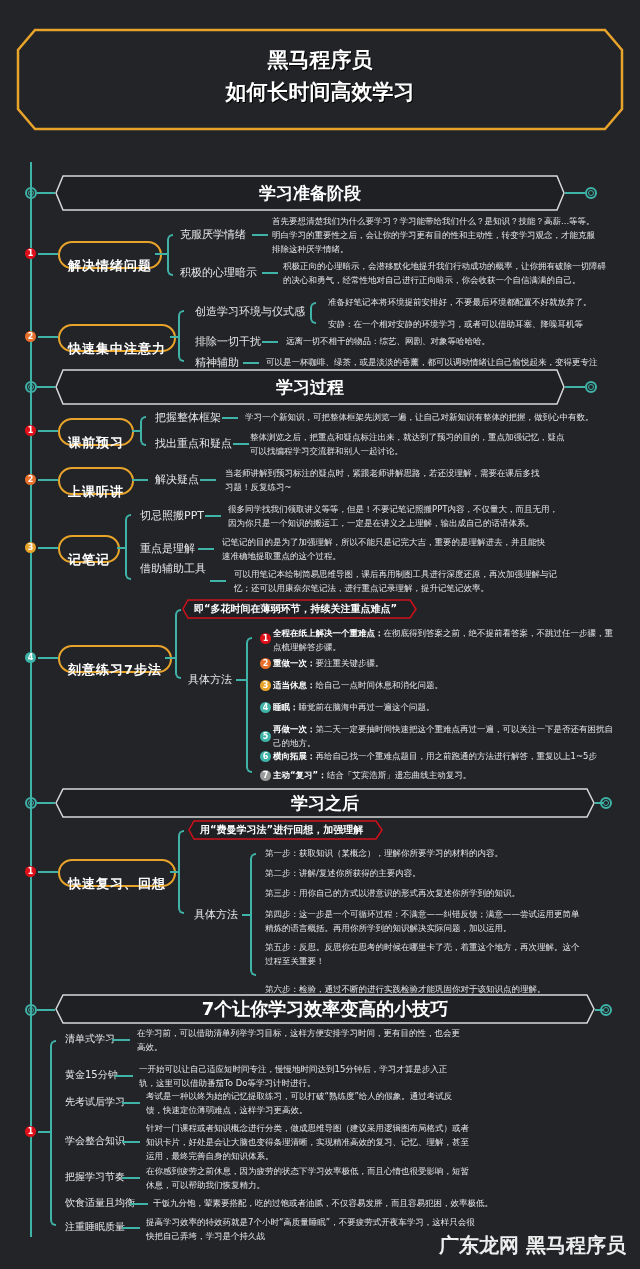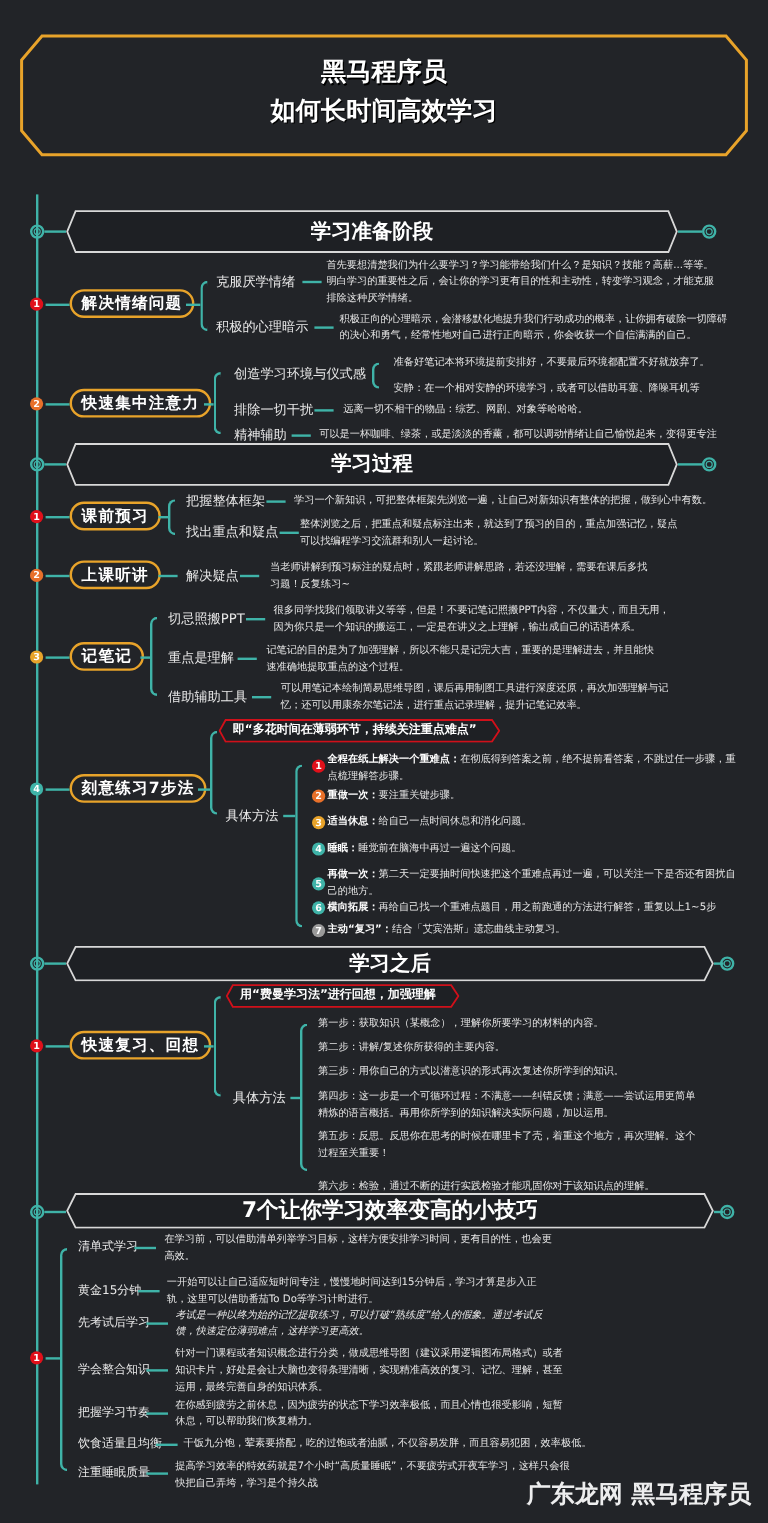--- a/index.html
+++ b/index.html
@@ -18,21 +18,21 @@
   .sec{left:30px;width:580px;height:36px;}
   .sec svg{position:absolute;left:0;top:0;}
   .sec-label{position:absolute;left:30px;right:30px;top:0;line-height:36px;text-align:center;
        font-weight:bold;font-size:17px;color:#fff;}
   .ring{width:12px;height:12px;border:2px solid #3fb3a8;border-radius:50%;box-sizing:border-box;}
   .ring::after{content:"";position:absolute;left:1px;top:1px;width:6px;height:6px;border:1.5px solid #3fb3a8;border-radius:50%;box-sizing:border-box;}
   
   .badge{width:11px;height:11px;border-radius:50%;color:#fff;font-size:8px;line-height:11px;text-align:center;font-weight:bold;}
   
   .pill{border:2px solid #e8a32a;border-radius:14px;height:24px;line-height:22px;box-sizing:border-box;
-        padding:0 8px;font-weight:bold;font-size:13px;color:#fff;background:#222428;white-space:nowrap;letter-spacing:1px;}
+        padding:12px 8px;font-weight:bold;font-size:13px;color:#fff;background:#222428;white-space:nowrap;letter-spacing:1px;}
   
   .l2{font-size:11px;color:#e8e8e8;white-space:nowrap;}
   .txt{font-size:8.5px;line-height:14px;color:#e6e6e6;}
   .txt b{color:#fff;}
   .bracket{border:2px solid #3fb3a8;border-right:none;border-radius:6px 0 0 6px;width:6px;box-sizing:border-box;}
   .callout{height:20px;}
   .callout svg{position:absolute;left:0;top:0;}
   .callout span{position:absolute;left:12px;top:0;line-height:20px;font-size:10px;font-weight:bold;color:#fff;white-space:nowrap;}
   .watermark{right:14px;bottom:10px;font-size:20px;color:#fff;font-weight:bold;opacity:.92;}
 </style>
@@ -125,21 +125,21 @@
 <div class="abs hline" style="left:38px;top:547px;width:20px;"></div>
 <div class="abs pill" style="left:58px;top:535px;">记笔记</div>
 <div class="abs hline" style="left:117px;top:547px;width:8px;"></div>
 <div class="abs bracket" style="left:125px;top:514px;height:66px;"></div>
 <div class="abs l2" style="left:140px;top:508px;">切忌照搬PPT</div>
 <div class="abs hline" style="left:205px;top:515px;width:16px;"></div>
 <div class="abs txt" style="left:228px;top:502px;width:330px;">很多同学找我们领取讲义等等，但是！不要记笔记照搬PPT内容，不仅量大，而且无用，因为你只是一个知识的搬运工，一定是在讲义之上理解，输出成自己的话语体系。</div>
 <div class="abs l2" style="left:140px;top:541px;">重点是理解</div>
 <div class="abs hline" style="left:198px;top:548px;width:16px;"></div>
 <div class="abs txt" style="left:222px;top:535px;width:330px;">记笔记的目的是为了加强理解，所以不能只是记完大吉，重要的是理解进去，并且能快速准确地提取重点的这个过程。</div>
-<div class="abs l2" style="left:140px;top:573px;">借助辅助工具</div>
+<div class="abs l2" style="left:140px;top:561px;">借助辅助工具</div>
 <div class="abs hline" style="left:210px;top:580px;width:16px;"></div>
 <div class="abs txt" style="left:234px;top:567px;width:330px;">可以用笔记本绘制简易思维导图，课后再用制图工具进行深度还原，再次加强理解与记忆；还可以用康奈尔笔记法，进行重点记录理解，提升记笔记效率。</div>
 
 <div class="abs badge" style="left:25px;top:652px;background:#3fb3a8;">4</div>
 <div class="abs hline" style="left:38px;top:657px;width:20px;"></div>
 <div class="abs pill" style="left:58px;top:645px;">刻意练习7步法</div>
 <div class="abs hline" style="left:165px;top:657px;width:10px;"></div>
 <div class="abs bracket" style="left:175px;top:609px;height:70px;border-bottom:2px solid #3fb3a8;"></div>
 <div class="abs callout" style="left:182px;top:599px;width:235px;">
   <svg width="235" height="20">
@@ -216,21 +216,21 @@
 <div class="abs l2" style="left:65px;top:1032px;font-size:10px;">清单式学习</div>
 <div class="abs hline" style="left:112px;top:1039px;width:18px;"></div>
 <div class="abs txt" style="left:137px;top:1026px;width:330px;">在学习前，可以借助清单列举学习目标，这样方便安排学习时间，更有目的性，也会更高效。</div>
 
 <div class="abs l2" style="left:65px;top:1068px;font-size:10px;">黄金15分钟</div>
 <div class="abs hline" style="left:115px;top:1075px;width:18px;"></div>
 <div class="abs txt" style="left:139px;top:1062px;width:310px;">一开始可以让自己适应短时间专注，慢慢地时间达到15分钟后，学习才算是步入正轨，这里可以借助番茄To Do等学习计时进行。</div>
 
 <div class="abs l2" style="left:65px;top:1095px;font-size:10px;">先考试后学习</div>
 <div class="abs hline" style="left:122px;top:1102px;width:18px;"></div>
-<div class="abs txt" style="left:146px;top:1089px;width:320px;font-style:italic;">考试是一种以终为始的记忆提取练习，可以打破“熟练度”给人的假象。通过考试反馈，快速定位薄弱难点，这样学习更高效。</div>
+<div class="abs txt" style="left:146px;top:1089px;width:320px;">考试是一种以终为始的记忆提取练习，可以打破“熟练度”给人的假象。通过考试反馈，快速定位薄弱难点，这样学习更高效。</div>
 
 <div class="abs l2" style="left:65px;top:1134px;font-size:10px;">学会整合知识</div>
 <div class="abs hline" style="left:122px;top:1141px;width:18px;"></div>
 <div class="abs txt" style="left:146px;top:1121px;width:330px;">针对一门课程或者知识概念进行分类，做成思维导图（建议采用逻辑图布局格式）或者知识卡片，好处是会让大脑也变得条理清晰，实现精准高效的复习、记忆、理解，甚至运用，最终完善自身的知识体系。</div>
 
 <div class="abs l2" style="left:65px;top:1170px;font-size:10px;">把握学习节奏</div>
 <div class="abs hline" style="left:122px;top:1177px;width:18px;"></div>
 <div class="abs txt" style="left:146px;top:1164px;width:330px;">在你感到疲劳之前休息，因为疲劳的状态下学习效率极低，而且心情也很受影响，短暂休息，可以帮助我们恢复精力。</div>
 
 <div class="abs l2" style="left:65px;top:1196px;font-size:10px;">饮食适量且均衡</div>

